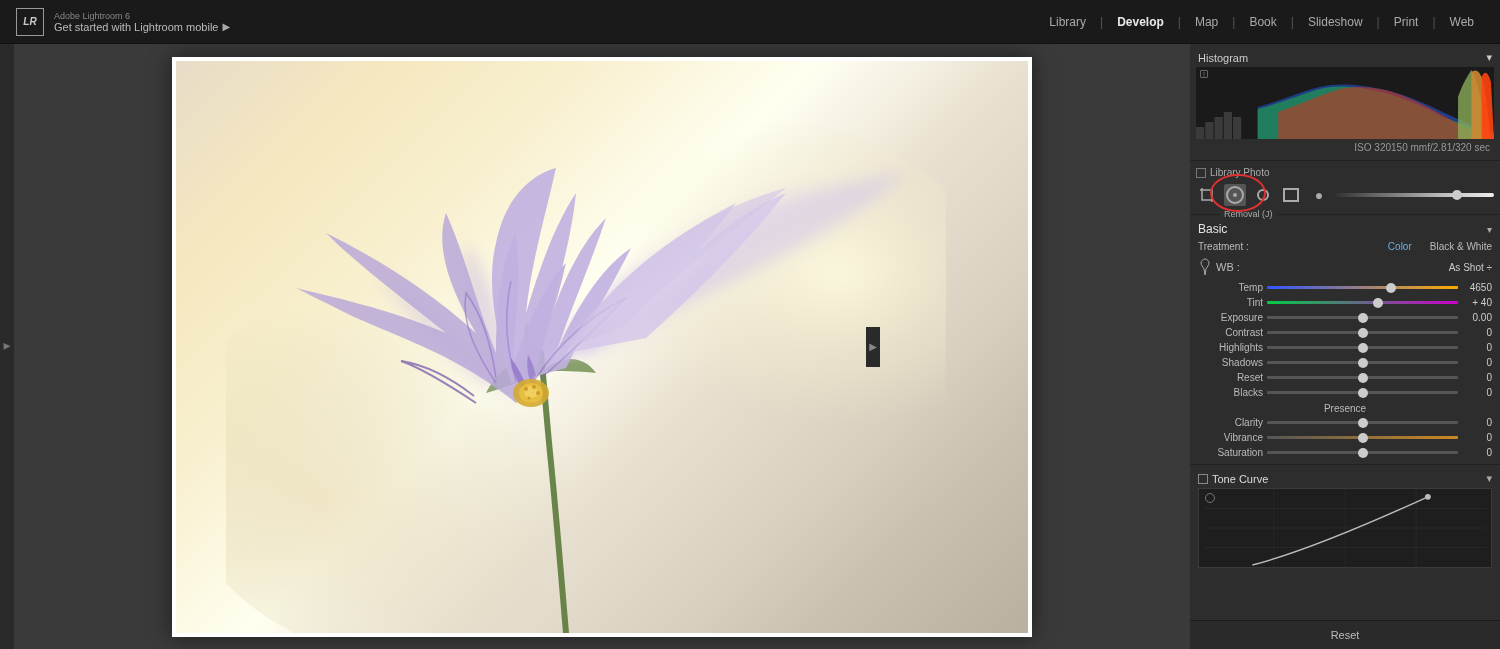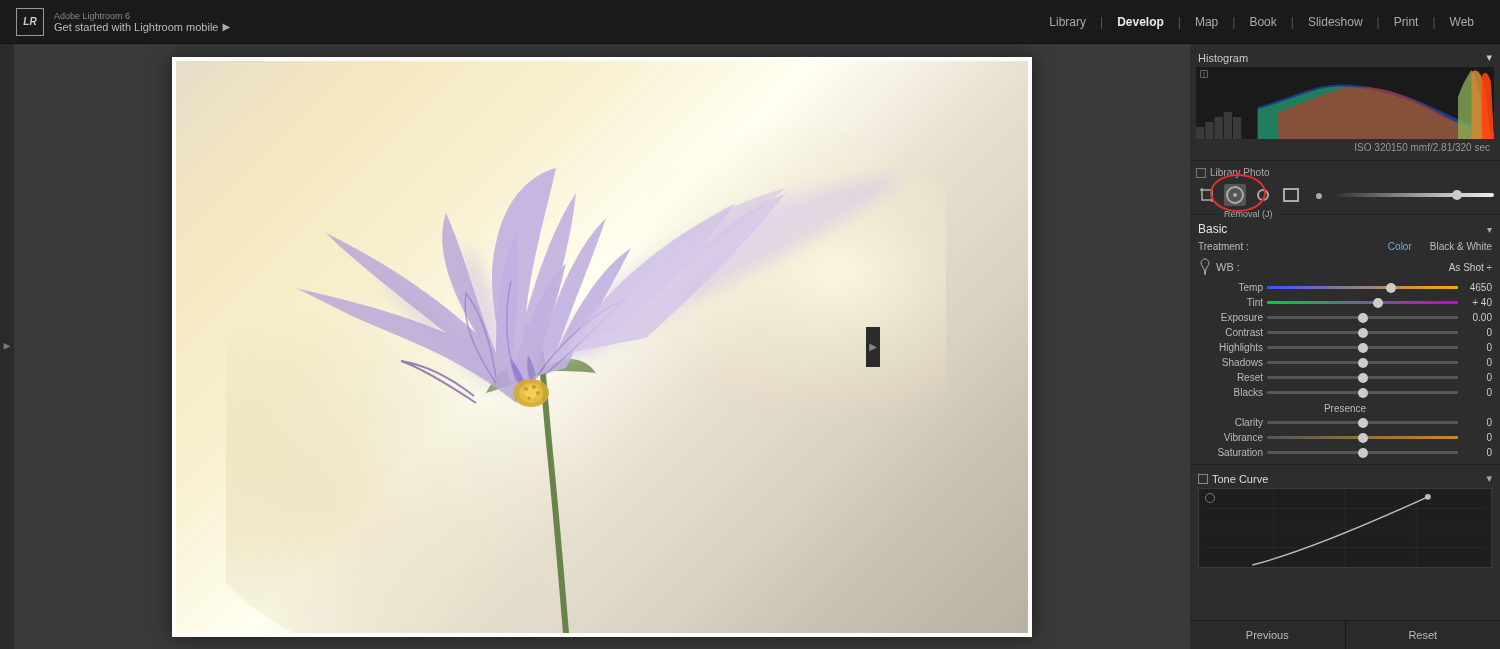--- a/index.html
+++ b/index.html
@@ -818,17 +818,16 @@
 
           <path d="M50 78 C100 65 160 40 230 8" stroke="#bbb" stroke-width="1.5" fill="none"></path>
 
           <circle cx="230" cy="8" r="3" fill="#bbb"></circle>
         </svg>
         <span style="position:absolute; top:4px; left:6px; width:10px; height:10px; border-radius:50%; border:1px solid #777; display:block;"></span>
       </div>
     </div>
 
     <div class="bottom-buttons">
-      <button class="bottom-btn">Previous</button>
       <button class="bottom-btn">Reset</button>
     </div>
   </div>
 </div>
 
 </body></html>

